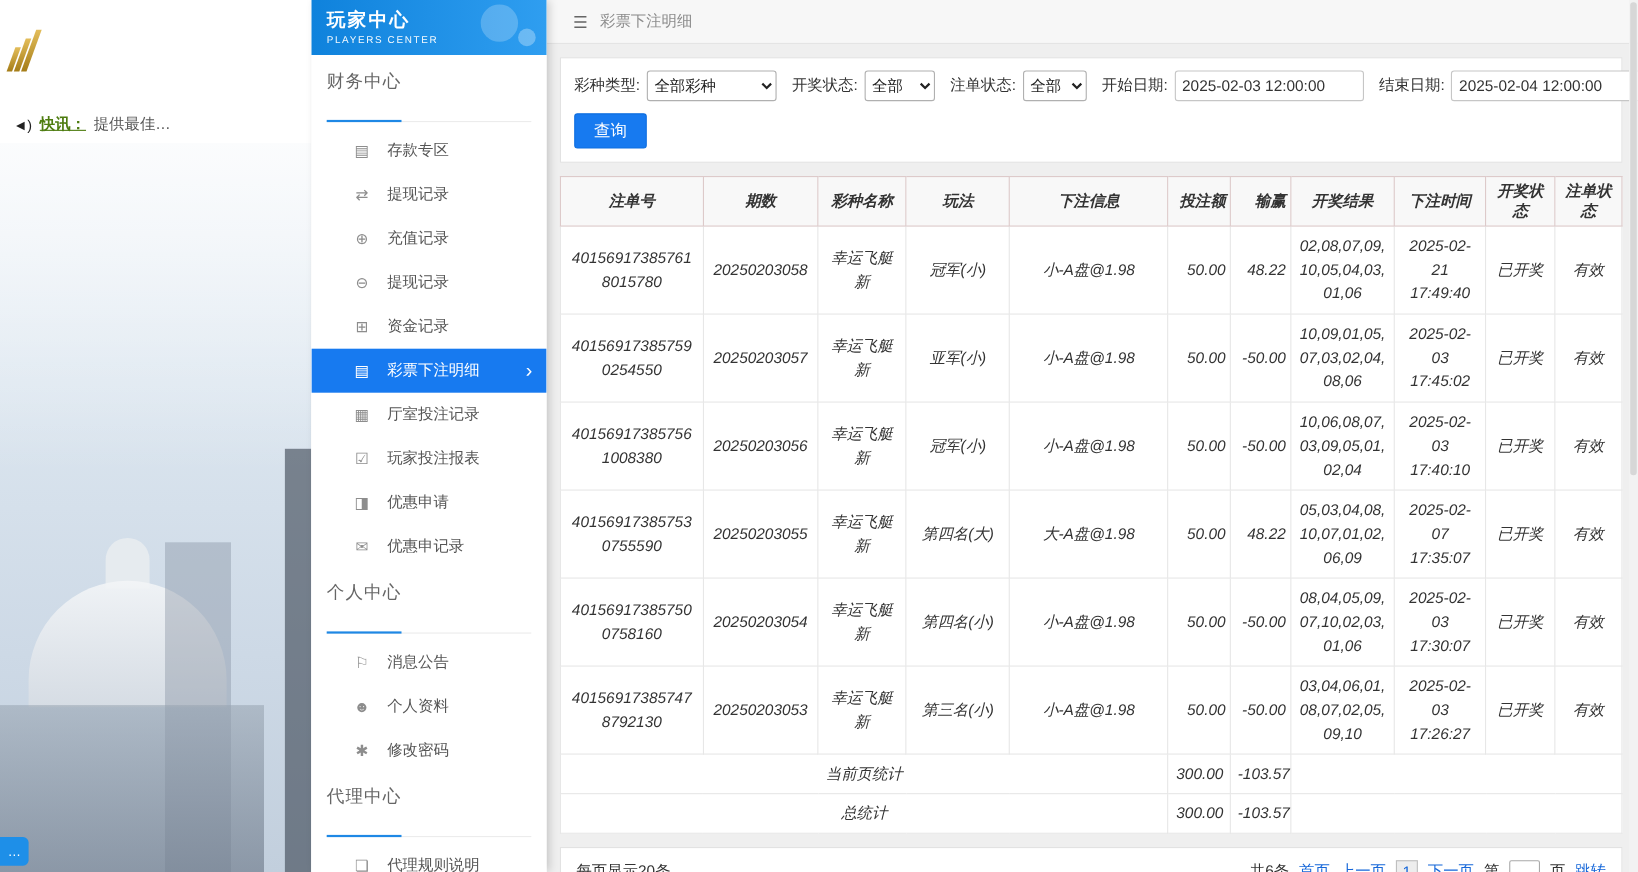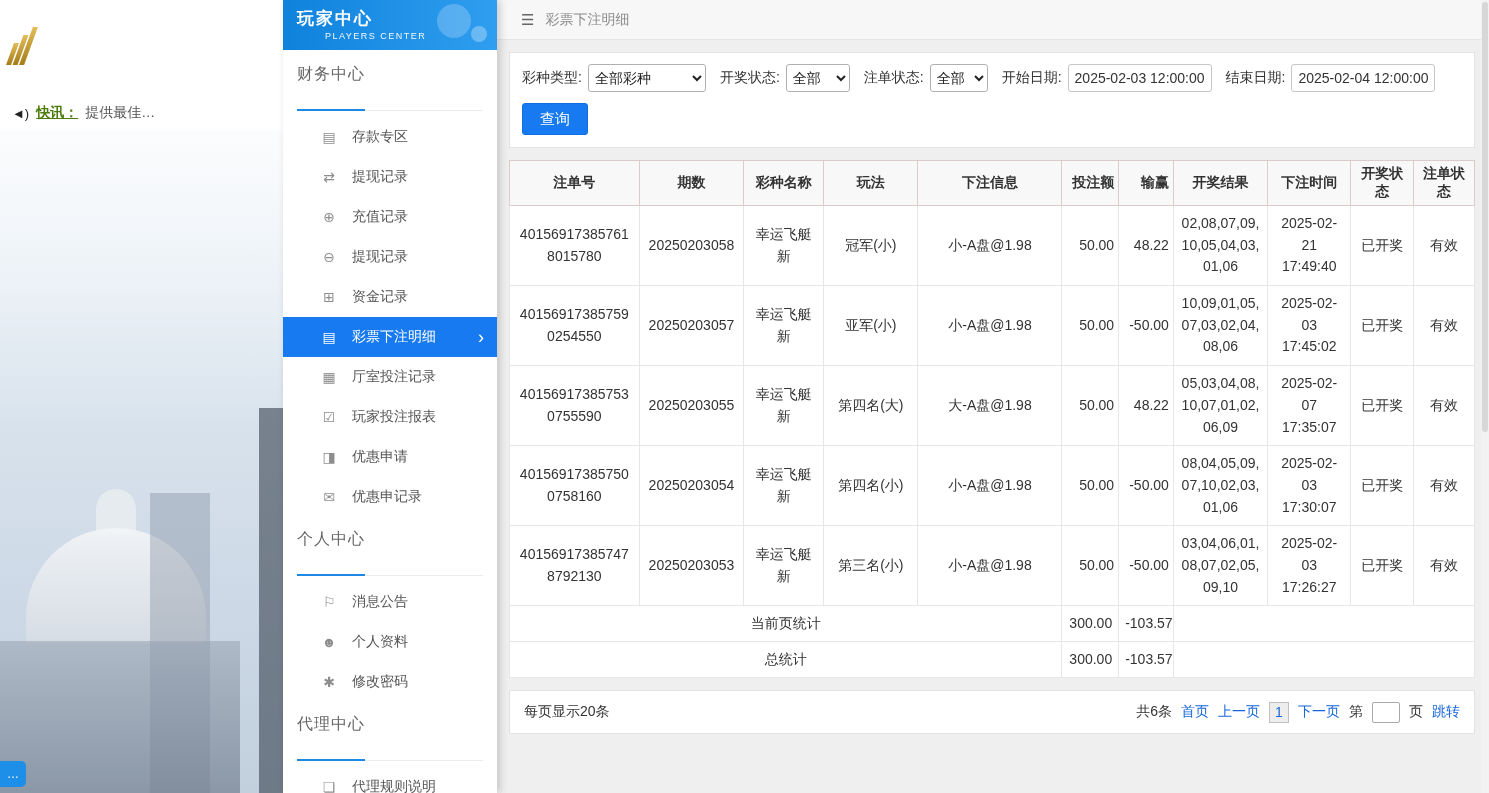--- a/index.html
+++ b/index.html
@@ -24,21 +24,21 @@
   .photo .cupola { position: absolute; left: 96px; bottom: 258px; width: 40px; height: 46px; background: #e8ecf0; border-radius: 20px 20px 0 0; opacity: .9; }
   .photo .base { position: absolute; left: 0; bottom: 0; width: 240px; height: 152px; background: linear-gradient(180deg, rgba(150,162,175,.55), rgba(110,122,138,.65)); }
   .photo .block1 { position: absolute; left: 150px; bottom: 0; width: 60px; height: 300px; background: rgba(120,133,148,.35); }
   .photo .dark-edge { position: absolute; right: 0; bottom: 0; width: 24px; height: 58%; background: rgba(55,65,78,.6); }
   .chat-widget { position: absolute; left: 0; bottom: 6px; width: 26px; height: 26px; background: #1e8fe8; border-radius: 0 5px 5px 0; display: flex; align-items: center; justify-content: center; color: #fff; font-size: 12px; cursor: pointer; z-index: 4; }
 
   
   .sidebar { width: 214px; flex: none; background: #fff; box-shadow: 3px 0 8px rgba(0,0,0,.18); z-index: 2; display: flex; flex-direction: column; overflow: hidden; }
   .sidebar-header { height: 50px; flex: none; background: linear-gradient(90deg, #0f82dc, #2f9ef0); color: #fff; padding: 7px 0 0 14px; position: relative; overflow: hidden; }
   .sh-title { font-size: 17px; font-weight: bold; letter-spacing: 2px; }
-  .sh-sub { font-size: 9px; letter-spacing: 1.5px; opacity: .95; margin-top: 1px; margin-left: 28px; }
+  .sh-sub { font-size: 9px; letter-spacing: 1.5px; opacity: .95; margin-top: 1px; }
   .bub { position: absolute; border-radius: 50%; background: rgba(255,255,255,.22); }
   .bub.b1 { width: 34px; height: 34px; right: 26px; top: 4px; }
   .bub.b2 { width: 16px; height: 16px; right: 10px; top: 26px; background: rgba(255,255,255,.3); }
   .sidebar-body { flex: 1; overflow: hidden; padding-top: 2px; }
   .section-title { margin: 12px 14px 6px 14px; padding-bottom: 25px; font-size: 16px; color: #666; border-bottom: 1px solid #ececec; position: relative; letter-spacing: 1px; }
   .section-title::after { content: ""; position: absolute; left: 0; bottom: -1px; width: 68px; height: 2px; background: #1e88e5; }
   .menu-item { height: 40px; display: flex; align-items: center; gap: 15px; padding-left: 38px; font-size: 14px; color: #555; cursor: pointer; position: relative; }
   .menu-item .mi { width: 16px; text-align: center; color: #8d8d8d; font-size: 14px; }
   .menu-item .chev { position: absolute; right: 13px; font-size: 18px; line-height: 1; color: #fff; }
   .menu-item.active { background: #177af0; color: #fff; }
@@ -52,24 +52,24 @@
   .content { padding: 12px 14px 0 12px; }
 
   .filter-panel { background: #fff; border: 1px solid #e2e2e2; padding: 11px 12px 12px 12px; }
   .filter-row { display: flex; align-items: center; white-space: nowrap; }
   .grp { display: flex; align-items: center; gap: 6px; margin-right: 14px; }
   .flabel { font-size: 14px; color: #333; }
   select.sel { height: 28px; border: 1px solid #b0b0b0; border-radius: 3px; background: #fff; font-size: 14px; color: #222; padding: 0 2px; font-family: inherit; }
   .sel.w-lottery { width: 118px; }
   .sel.w-small { width: 64px; }
   .sel.w-xsmall { width: 58px; }
-  input.date { width: 144px; height: 28px; border: 1px solid #c6c6c6; border-radius: 3px; font-size: 14px; color: #333; padding: 0 6px; font-family: inherit; }
+  input.date { width: 172px; height: 28px; border: 1px solid #c6c6c6; border-radius: 3px; font-size: 14px; color: #333; padding: 0 6px; font-family: inherit; }
   .query-btn { margin-top: 11px; background: #177af0; color: #ffffff; border: 1px solid #0f6fe0; border-radius: 3px; height: 32px; padding: 0 17px; font-size: 15px; cursor: pointer; font-family: inherit; }
 
-  .table-wrap { margin-top: 12px; background: #fff; }
+  .table-wrap { margin-top: 12px; background: #fff; font-style: italic; }
   table { width: 100%; border-collapse: collapse; table-layout: fixed; font-size: 14px; color: #333; }
   th { background: #f8f8f8; font-weight: bold; height: 42px; border: 1px solid #ddcaca; padding: 4px; }
   th.num { text-align: right; padding-right: 4px; }
   td { border: 1px solid #e7e7e7; padding: 7px 6px; text-align: center; line-height: 1.55; background: #fff; }
   td.num { text-align: right; padding-right: 4px; }
   td.brk { word-break: break-all; }
   tr.summary td { height: 36px; padding: 6px; }
 
   .footer-bar { margin-top: 12px; background: #fff; border: 1px solid #e2e2e2; height: 44px; display: flex; align-items: center; justify-content: space-between; padding: 0 14px; font-size: 14px; }
   .pager { display: flex; align-items: center; gap: 9px; }
@@ -276,20 +276,33 @@
                 <td class="">亚军(小)</td>
                 <td class="">小-A盘@1.98</td>
                 <td class="num">50.00</td>
                 <td class="num">-50.00</td>
                 <td class="brk">10,09,01,05,07,03,02,04,08,06</td>
                 <td class="">2025-02-03 17:45:02</td>
                 <td class="">已开奖</td>
                 <td class="">有效</td>
               </tr>
               <tr>
+                <td class="brk">401569173857561008380</td>
+                <td class="">20250203056</td>
+                <td class="">幸运飞艇新</td>
+                <td class="">冠军(小)</td>
+                <td class="">小-A盘@1.98</td>
+                <td class="num">50.00</td>
+                <td class="num">-50.00</td>
+                <td class="brk">10,06,08,07,03,09,05,01,02,04</td>
+                <td class="">2025-02-03 17:40:10</td>
+                <td class="">已开奖</td>
+                <td class="">有效</td>
+              </tr>
+              <tr>
                 <td class="brk">401569173857530755590</td>
                 <td class="">20250203055</td>
                 <td class="">幸运飞艇新</td>
                 <td class="">第四名(大)</td>
                 <td class="">大-A盘@1.98</td>
                 <td class="num">50.00</td>
                 <td class="num">48.22</td>
                 <td class="brk">05,03,04,08,10,07,01,02,06,09</td>
                 <td class="">2025-02-07 17:35:07</td>
                 <td class="">已开奖</td>

